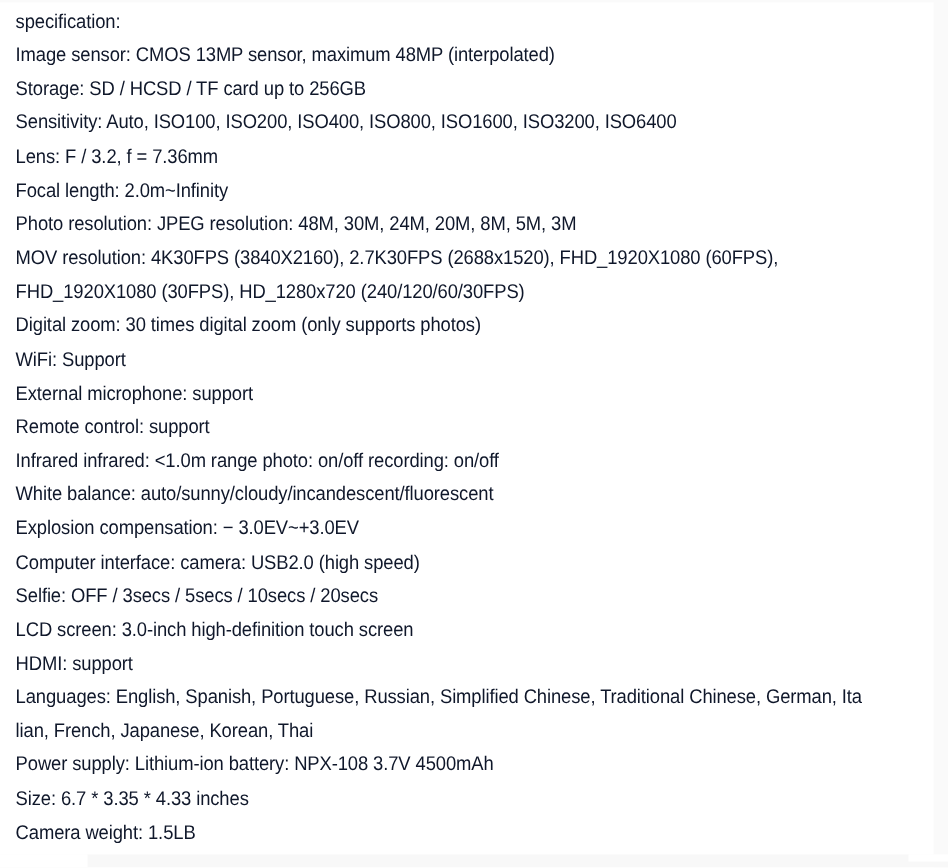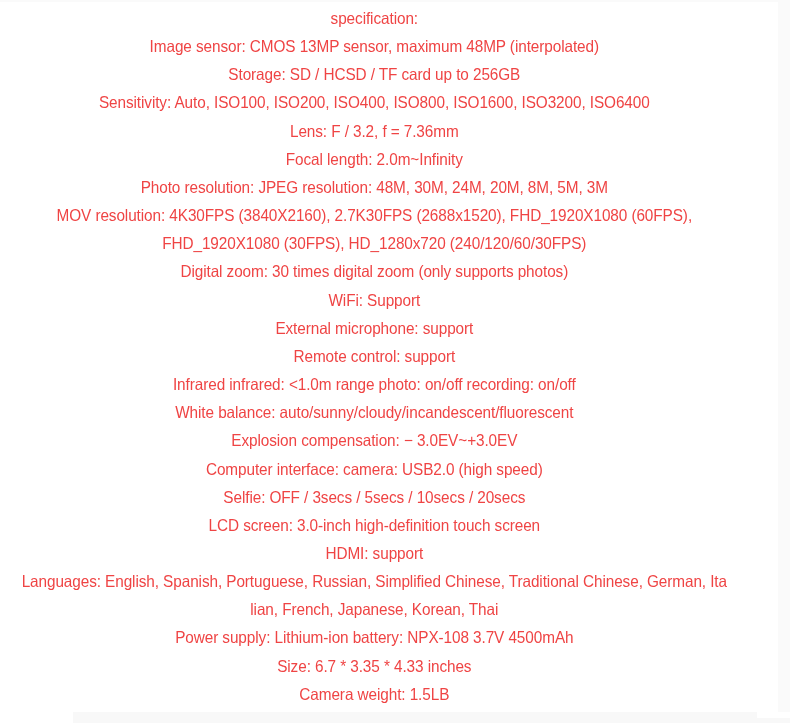--- a/index.html
+++ b/index.html
@@ -42,22 +42,21 @@
     position: absolute;
     right: 0; top: 0;
     width: 33px; height: 6px;
     background: #ffffff;
   }
   .spec-sheet {
     position: absolute;
     top: 4px;
     left: 13px;
     width: 777px;
-    color: #ef4444;
-    text-align: center;
+    color: #0f172a;
   }
   .spec-line {
     font-size: 16.5px;
     line-height: 28.15px;
     white-space: pre;
     letter-spacing: -0.1px;
     transform: scaleX(0.93);
     transform-origin: 0 50%;
   }
 </style>

